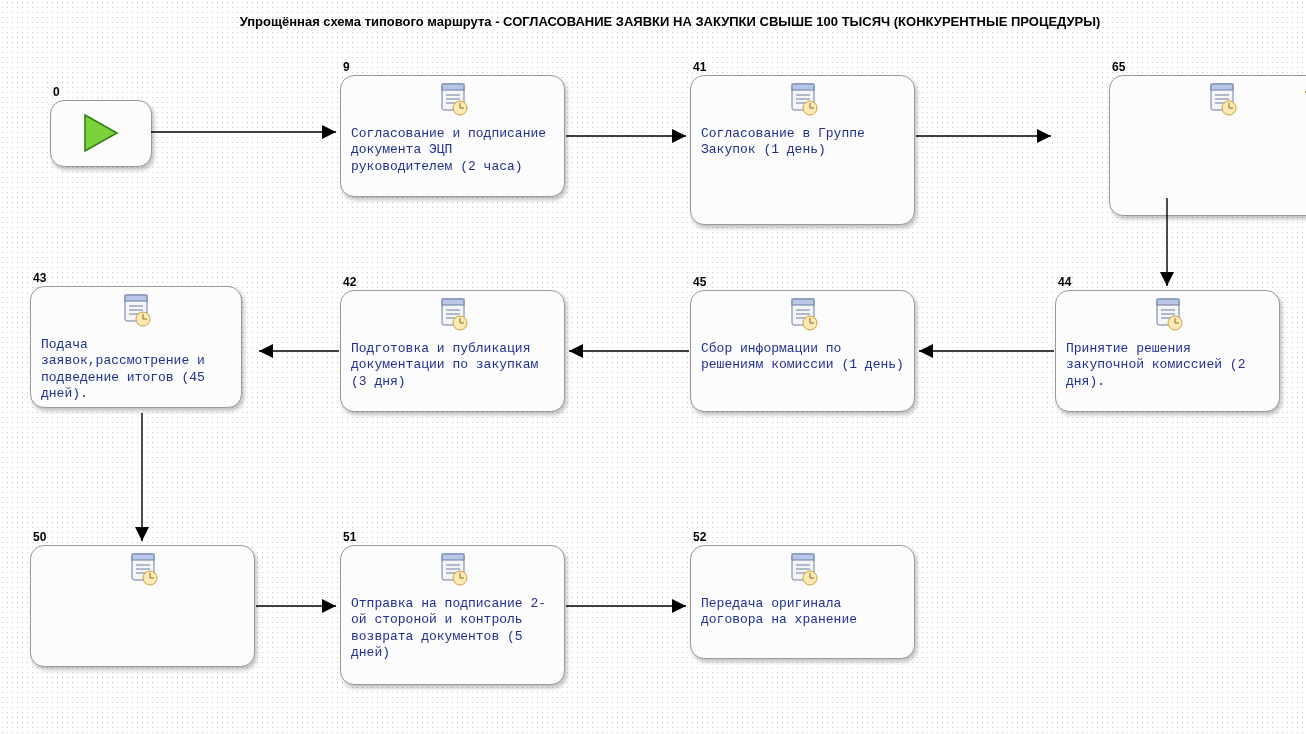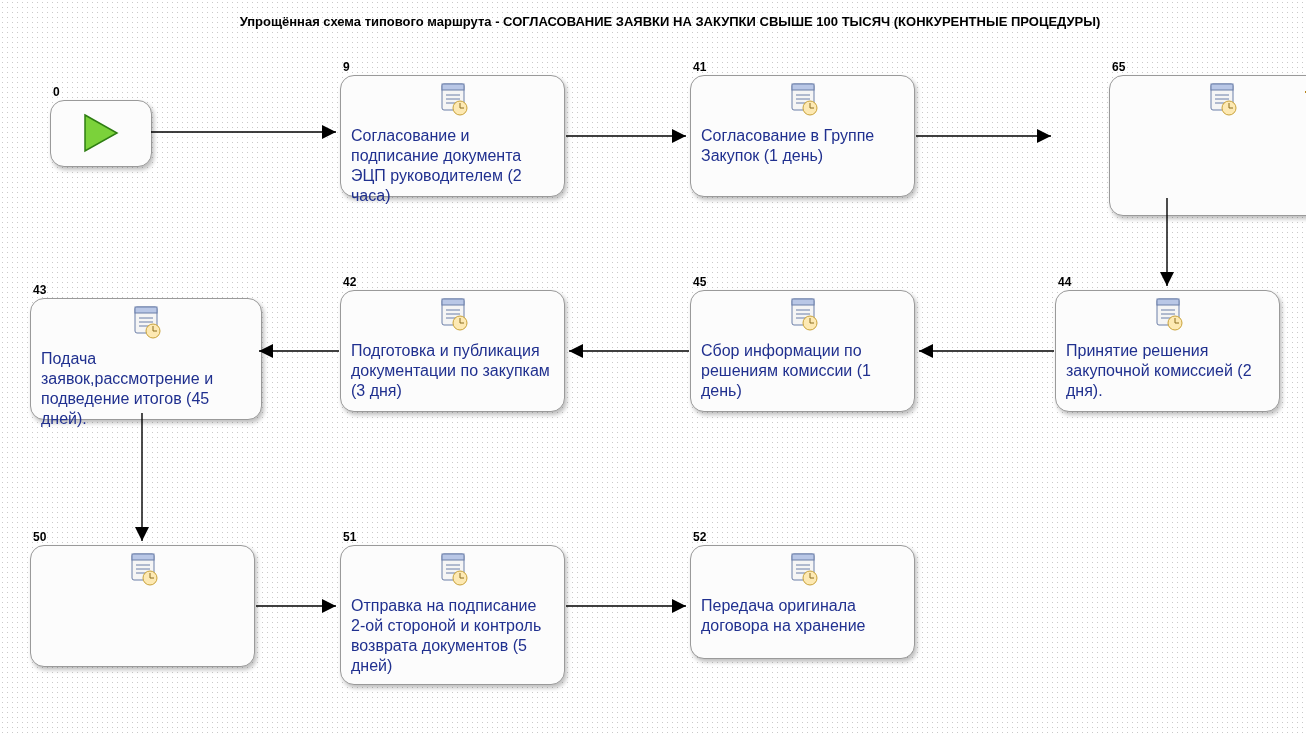--- a/index.html
+++ b/index.html
@@ -12,21 +12,21 @@
     position:absolute;top:14px;left:0;width:1306px;text-align:center;
     font-size:13px;font-weight:bold;color:#000;padding-left:17px;
   }
   .node{
     position:absolute;background:#fcfcfc;border:1px solid #9a9a9a;border-radius:14px;
     box-shadow:2px 3px 4px rgba(0,0,0,0.25);box-sizing:border-box;
     font-size:12px;color:#20308f;
   }
   .node .label{position:absolute;top:-16px;left:2px;font-size:12px;font-weight:bold;color:#000;}
   .node .icon{position:absolute;top:6px;left:50%;transform:translateX(-50%);}
-  .node .text{position:absolute;font-size:16px;line-height:1.25;color:#20308f;}
+  .node .text{position:absolute;font-size:13px;line-height:1.25;color:#20308f;font-family:Liberation Mono, monospace;}
   .start{position:absolute;left:50px;top:100px;width:100px;height:65px;background:#fcfcfc;border:1px solid #9a9a9a;border-radius:14px;box-shadow:2px 3px 4px rgba(0,0,0,0.25);}
   .start .label{position:absolute;top:-16px;left:2px;font-size:12px;font-weight:bold;color:#000;}
   .gear{position:absolute;top:6px;right:8px;}
   svg.flow{position:absolute;inset:0;width:1306px;height:734px;pointer-events:none;}
 </style>
 </head>
 <body>
 
 <div class="bg-grid"></div>
 <div class="title">Упрощённая схема типового маршрута - СОГЛАСОВАНИЕ ЗАЯВКИ НА ЗАКУПКИ СВЫШЕ 100 ТЫСЯЧ (КОНКУРЕНТНЫЕ ПРОЦЕДУРЫ)</div>
@@ -48,21 +48,21 @@
         <line x1="10" y1="17" x2="24" y2="17" stroke="#6b7ea8"></line>
         <line x1="10" y1="21" x2="20" y2="21" stroke="#6b7ea8"></line>
         <circle cx="24" cy="26" r="7" fill="#fde9b3" stroke="#c9a23a"></circle>
         <line x1="24" y1="26" x2="24" y2="21" stroke="#8a6d1f"></line>
         <line x1="24" y1="26" x2="28" y2="26" stroke="#8a6d1f"></line>
       </svg>
   </span>
   <div class="text" style="left:10px;top:50px;right:10px">Согласование и подписание документа ЭЦП руководителем (2 часа)</div>
 </div>
 
-<div class="node" style="left:690px;top:75px;width:225px;height:122px">
+<div class="node" style="left:690px;top:75px;width:225px;height:150px">
   <span class="label">41</span>
   <span class="icon">
     <svg width="34" height="34">
         <rect x="6" y="2" width="22" height="26" rx="2" fill="#f5f5f5" stroke="#6b7ea8"></rect>
         <rect x="6" y="2" width="22" height="6" fill="#b9c7e6" stroke="#6b7ea8"></rect>
         <line x1="10" y1="13" x2="24" y2="13" stroke="#6b7ea8"></line>
         <line x1="10" y1="17" x2="24" y2="17" stroke="#6b7ea8"></line>
         <line x1="10" y1="21" x2="20" y2="21" stroke="#6b7ea8"></line>
         <circle cx="24" cy="26" r="7" fill="#fde9b3" stroke="#c9a23a"></circle>
         <line x1="24" y1="26" x2="24" y2="21" stroke="#8a6d1f"></line>
@@ -148,21 +148,21 @@
         <line x1="10" y1="17" x2="24" y2="17" stroke="#6b7ea8"></line>
         <line x1="10" y1="21" x2="20" y2="21" stroke="#6b7ea8"></line>
         <circle cx="24" cy="26" r="7" fill="#fde9b3" stroke="#c9a23a"></circle>
         <line x1="24" y1="26" x2="24" y2="21" stroke="#8a6d1f"></line>
         <line x1="24" y1="26" x2="28" y2="26" stroke="#8a6d1f"></line>
       </svg>
   </span>
   <div class="text" style="left:10px;top:50px;right:10px">Подготовка и публикация документации по закупкам (3 дня)</div>
 </div>
 
-<div class="node" style="left:30px;top:298px;width:232px;height:122px">
+<div class="node" style="left:30px;top:286px;width:212px;height:122px">
   <span class="label">43</span>
   <span class="icon">
     <svg width="34" height="34">
         <rect x="6" y="2" width="22" height="26" rx="2" fill="#f5f5f5" stroke="#6b7ea8"></rect>
         <rect x="6" y="2" width="22" height="6" fill="#b9c7e6" stroke="#6b7ea8"></rect>
         <line x1="10" y1="13" x2="24" y2="13" stroke="#6b7ea8"></line>
         <line x1="10" y1="17" x2="24" y2="17" stroke="#6b7ea8"></line>
         <line x1="10" y1="21" x2="20" y2="21" stroke="#6b7ea8"></line>
         <circle cx="24" cy="26" r="7" fill="#fde9b3" stroke="#c9a23a"></circle>
         <line x1="24" y1="26" x2="24" y2="21" stroke="#8a6d1f"></line>

